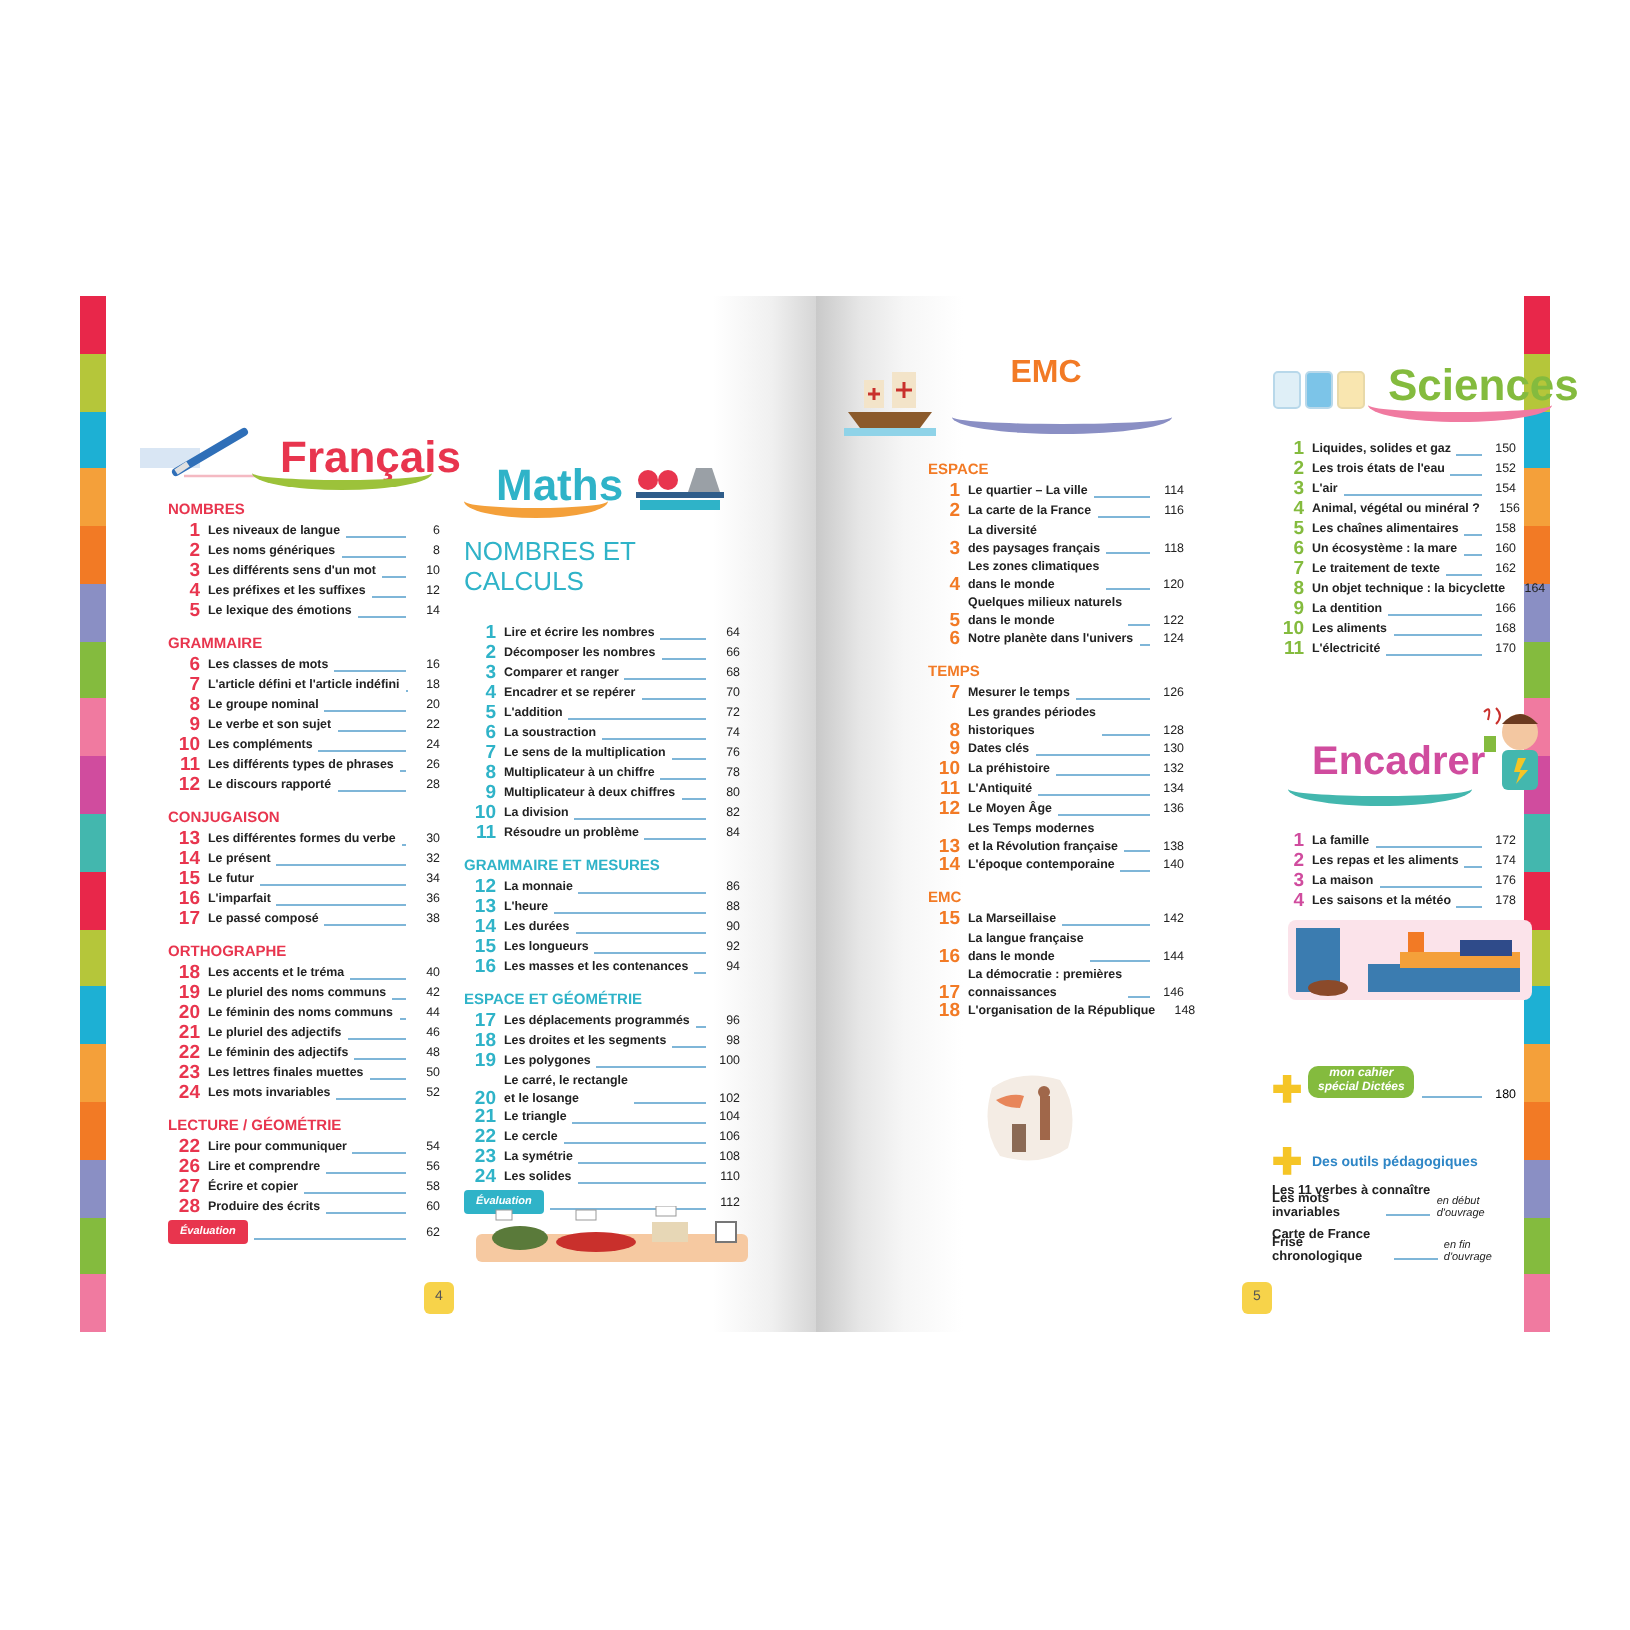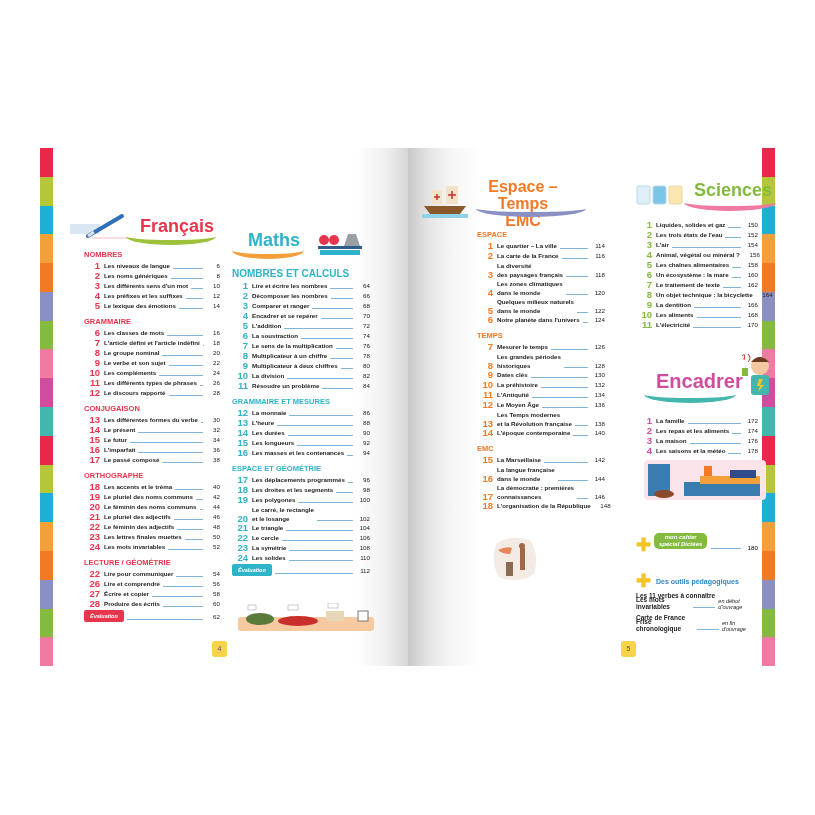--- a/index.html
+++ b/index.html
@@ -7,21 +7,21 @@
   .book { position:absolute; left:40px; top:148px; width:735px; height:518px; }
   .page { position:absolute; top:0; height:518px; background:#ffffff; }
   .page.left { left:0; width:368px; background:linear-gradient(to right,#ffffff 0%,#ffffff 86%,#f0f0f0 94%,#d6d6d6 100%); }
   .page.right { left:368px; width:367px; background:linear-gradient(to right,#c9c9c9 0%,#e6e6e6 6%,#f6f6f6 12%,#ffffff 20%,#ffffff 100%); }
   .stripe { position:absolute; top:0; width:13px; height:518px; display:flex; flex-direction:column; }
   .stripe.left { left:0; }
   .stripe.right { right:0; }
   .stripe .seg { flex:1; }
   .title { position:absolute; font-weight:bold; }
   .sommaire { left:118px; top:24px; font-size:25px; color:#2e86c6; letter-spacing:0.5px; }
-  .subject { position:absolute; font-weight:bold; font-size:18px; }
+  .subject { position:absolute; font-weight:bold; font-size:22px; }
   .arc { position:absolute; border-radius:0 0 50% 50%; border-bottom:5px solid; height:12px; }
   .row { display:flex; align-items:flex-end; font-size:6.2px; color:#222; line-height:10px; height:10px; font-weight:bold; }
   .row.two { height:18px; line-height:8.5px; }
   .num { width:16px; text-align:right; padding-right:4px; font-size:9.5px; font-weight:bold; flex:0 0 auto; }
   .lbl { flex:0 0 auto; white-space:pre-line; }
   .dots { flex:1; border-bottom:0.8px solid #7fb6d8; margin:0 3px 2px 3px; }
   .pg { flex:0 0 auto; font-weight:normal; width:14px; text-align:right; }
   .eval { display:inline-block; background:#e8354e; color:#fff; font-size:5.5px; padding:1px 6px; border-radius:2px; font-style:italic; }
   .eval.blue { background:#2fb3c8; }
   .pagenum { position:absolute; width:15px; height:16px; background:#f7d34a; border-radius:3px; font-size:7px; color:#555; text-align:center; line-height:16px; }
@@ -256,21 +256,21 @@
       <svg width="48" height="26" viewBox="0 0 48 26">
         <circle cx="8" cy="10" r="5" fill="#e8354e"></circle>
           <circle cx="18" cy="10" r="5" fill="#e8354e"></circle>
         <polygon points="28,16 32,4 40,4 44,16" fill="#9aa0a6"></polygon>
         <rect x="2" y="16" width="44" height="3" fill="#2f5d8a"></rect>
         <rect x="4" y="20" width="40" height="5" fill="#2fb3c8"></rect>
       </svg>
     </div>
 
     <div id="maList" style="position:absolute;left:192px;top:120px;width:138px;">
-        <div style="font-weight: bold; font-size: 10px; color: rgb(47, 179, 200); margin: 0px 0px 2px;">NOMBRES ET CALCULS</div>
+        <div style="font-weight: normal; font-size: 13px; color: rgb(47, 179, 200); margin: 0px 0px 14px;">NOMBRES ET CALCULS</div>
         <div class="row">
           <span class="num" style="color: rgb(47, 179, 200);">1</span>
           <span class="lbl">Lire et écrire les nombres</span>
           <span class="dots"></span>
           <span class="pg">64</span>
         </div>
         <div class="row">
           <span class="num" style="color: rgb(47, 179, 200);">2</span>
           <span class="lbl">Décomposer les nombres</span>
           <span class="dots"></span>
@@ -462,26 +462,25 @@
         <rect x="10" y="8" width="10" height="14" fill="#f3e4c9"></rect>
         <rect x="24" y="4" width="12" height="18" fill="#f3e4c9"></rect>
         <line x1="15" y1="12" x2="15" y2="18" stroke="#c9302c" stroke-width="1.5"></line>
         <line x1="12" y1="15" x2="18" y2="15" stroke="#c9302c" stroke-width="1.5"></line>
         <line x1="30" y1="9" x2="30" y2="17" stroke="#c9302c" stroke-width="1.5"></line>
         <line x1="26" y1="13" x2="34" y2="13" stroke="#c9302c" stroke-width="1.5"></line>
         <rect x="0" y="32" width="46" height="4" fill="#8fd3e8"></rect>
       </svg>
     </div>
     <div class="subject" style="left:60px;top:30px;color:#f27a25;font-size:16px;text-align:center;width:110px;line-height:17px;">
-      <div>Espace – Temps</div>
       <div>EMC</div>
     </div>
     <div class="arc" style="left:68px;top:52px;width:110px;border-color:#8a8fc4;"></div>
 
-    <div id="etList" style="position:absolute;left:69px;top:82px;width:128px;">
+    <div id="etList" style="position:absolute;left:56px;top:82px;width:128px;">
         <div style="font-weight: bold; font-size: 7.5px; color: rgb(242, 122, 37); margin: 0px 0px 2px;">ESPACE</div>
         <div class="row">
           <span class="num" style="color: rgb(242, 122, 37);">1</span>
           <span class="lbl">Le quartier – La ville</span>
           <span class="dots"></span>
           <span class="pg">114</span>
         </div>
         <div class="row">
           <span class="num" style="color: rgb(242, 122, 37);">2</span>
           <span class="lbl">La carte de la France</span>

